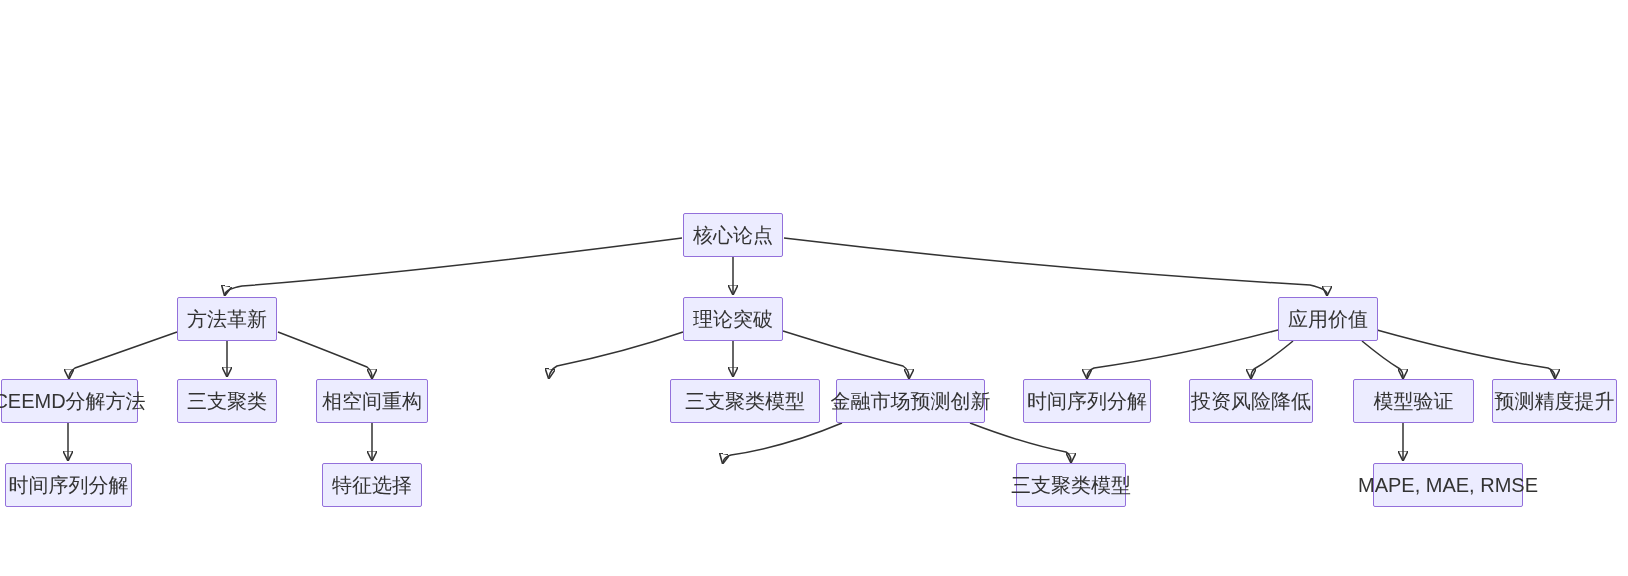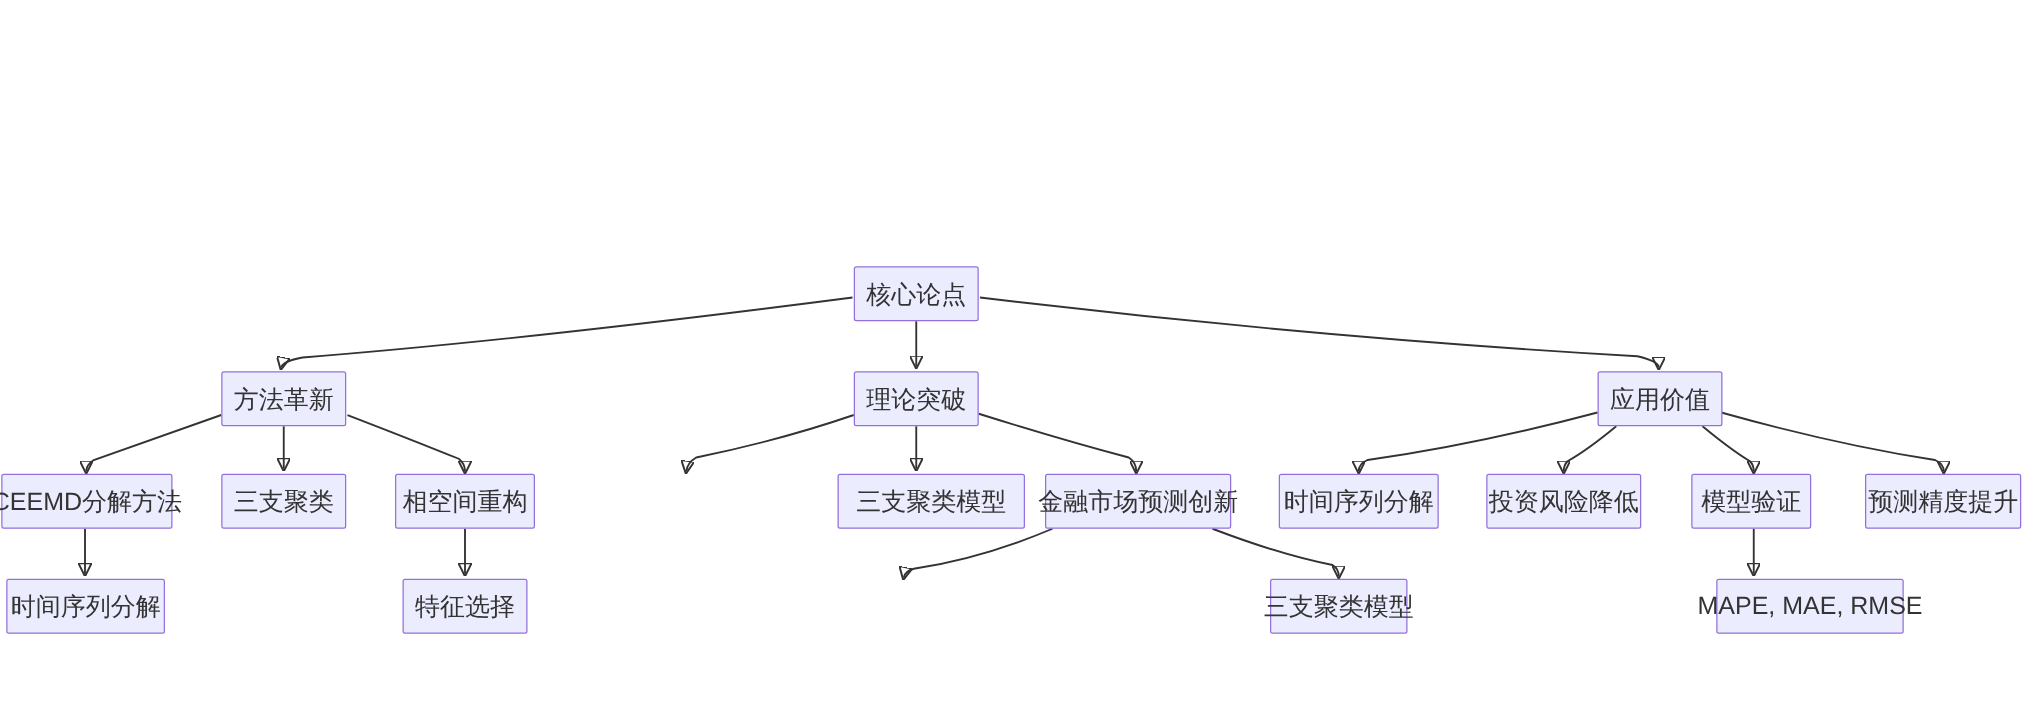--- a/index.html
+++ b/index.html
@@ -104,21 +104,21 @@
   </div>
   <div class="node" style="left:836px;top:379px;width:149px;">
     <span class="node-label">金融市场预测创新</span>
   </div>
   <div class="node" style="left:1023px;top:379px;width:128px;">
     <span class="node-label">时间序列分解</span>
   </div>
   <div class="node" style="left:1189px;top:379px;width:124px;">
     <span class="node-label">投资风险降低</span>
   </div>
-  <div class="node" style="left:1353px;top:379px;width:96px;">
+  <div class="node" style="left:1353px;top:379px;width:121px;">
     <span class="node-label">模型验证</span>
   </div>
   <div class="node" style="left:1492px;top:379px;width:125px;">
     <span class="node-label">预测精度提升</span>
   </div>
 
   <div class="node" style="left:5px;top:463px;width:127px;">
     <span class="node-label">时间序列分解</span>
   </div>
   <div class="node" style="left:322px;top:463px;width:100px;">

